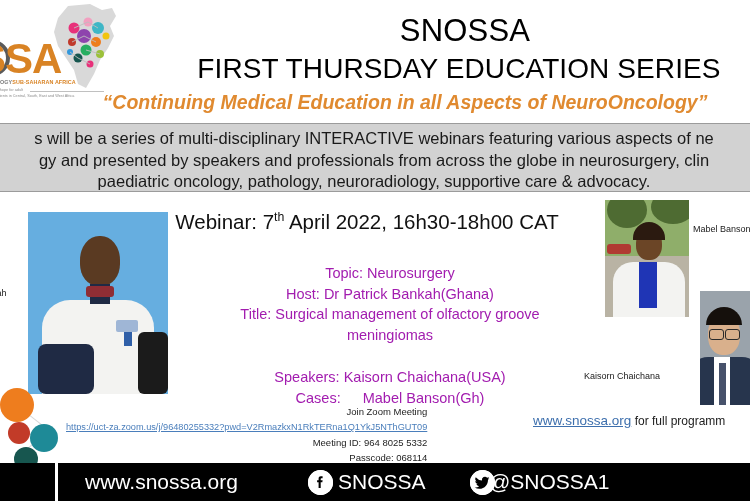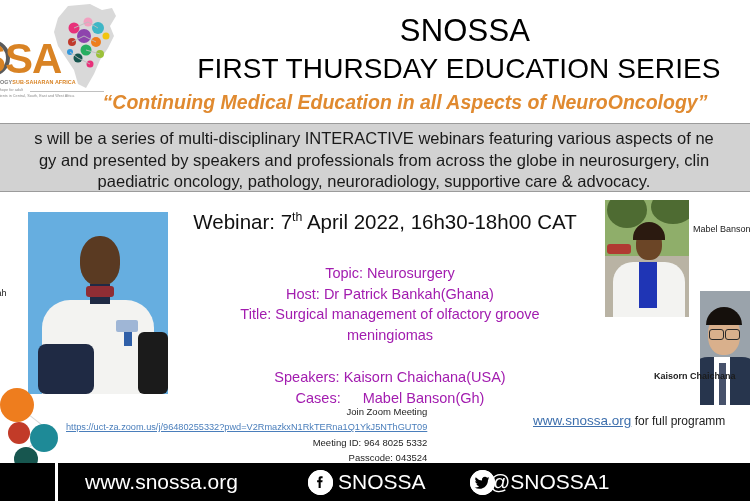--- a/index.html
+++ b/index.html
@@ -153,21 +153,21 @@
     color: #1a1a1a;
     white-space: nowrap;
   }
   .gb-l1 { top: 5px; }
   .gb-l2 { top: 27px; }
   .gb-l3 { top: 48px; left: 0px; width: 750px; }
 
   
   .webinar {
     position: absolute;
-    left: 150px;
+    left: 132px;
     top: 210px;
     width: 470px;
     text-align: center;
     font-size: 20.5px;
     color: #111111;
     white-space: nowrap;
   }
   .webinar sup { font-size: 0.6em; }
 
   
@@ -210,21 +210,21 @@
     height: 114px;
   }
   .cap {
     position: absolute;
     font-size: 9px;
     color: #1b1b1b;
     white-space: nowrap;
   }
   .cap-bankah { left: -18px; top: 288px; }
   .cap-mabel { left: 693px; top: 224px; }
-  .cap-kaisorn { left: 654px; top: 371px; font-weight: bold; }
+  .cap-kaisorn { left: 584px; top: 371px; }
 
   
   .p-sky { position:absolute; left:0; top:0; width:100%; height:100%; background:#66aee0; }
   .p-head {
     position:absolute; border-radius:48% 48% 44% 44%; background:#5a3a22;
   }
   .p-coat { position:absolute; background:#f3f3f1; }
   .p-shirt { position:absolute; background:#1f2a44; }
   .p-bow { position:absolute; background:#8f2d34; }
   .p-outdoor-sky { position:absolute; left:0; top:0; width:100%; height:48%; background:#8fae6a; }
@@ -428,21 +428,21 @@
     <div style="position:absolute;left:6px;top:16px;width:36px;height:18px;background:#15100c;border-radius:18px 18px 0 0;"></div>
     <div class="p-glasses" style="left:9px;top:38px;width:13px;height:9px;"></div>
     <div class="p-glasses" style="left:25px;top:38px;width:13px;height:9px;"></div>
   </div>
   <div class="cap cap-kaisorn">Kaisorn Chaichana</div>
 
   <div class="zoom-box">
     <div>Join Zoom Meeting</div>
     <div><a class="zoom-link" href="#">https://uct-za.zoom.us/j/96480255332?pwd=V2RmazkxN1RkTERna1Q1YkJ5NThGUT09</a></div>
     <div> Meeting ID: 964 8025 5332</div>
-    <div>Passcode: 043524</div>
+    <div>Passcode: 068114</div>
   </div>
 
   <div class="right-link-row">
     <a class="lk" href="#">www.snossa.org</a><span class="tail"> for full programm</span>
   </div>
 
   <div class="dots">
     <div class="dot-line" style="left:16px;top:18px;width:40px;transform:rotate(38deg);"></div>
     <div class="dot-line" style="left:20px;top:46px;width:30px;transform:rotate(10deg);"></div>
     <div class="dot-line" style="left:18px;top:70px;width:26px;transform:rotate(-40deg);"></div>

